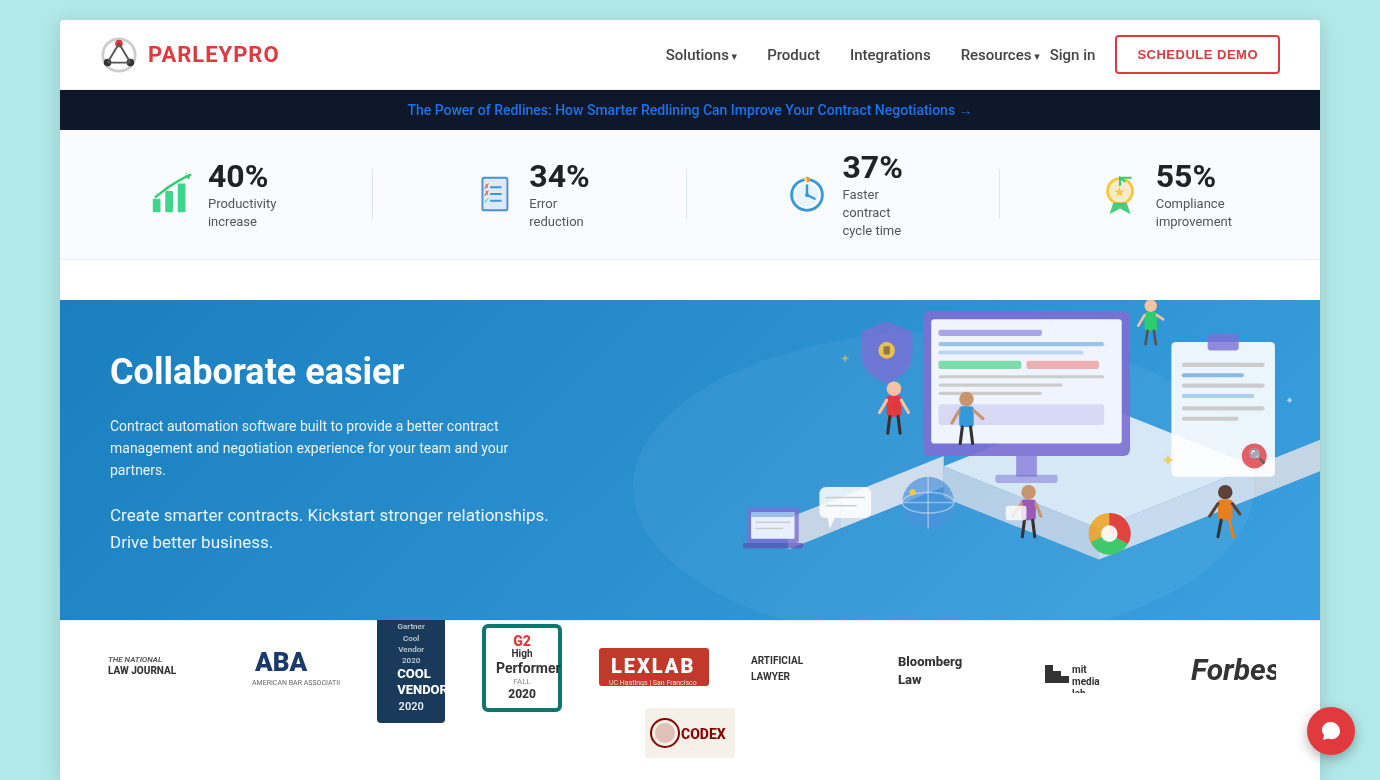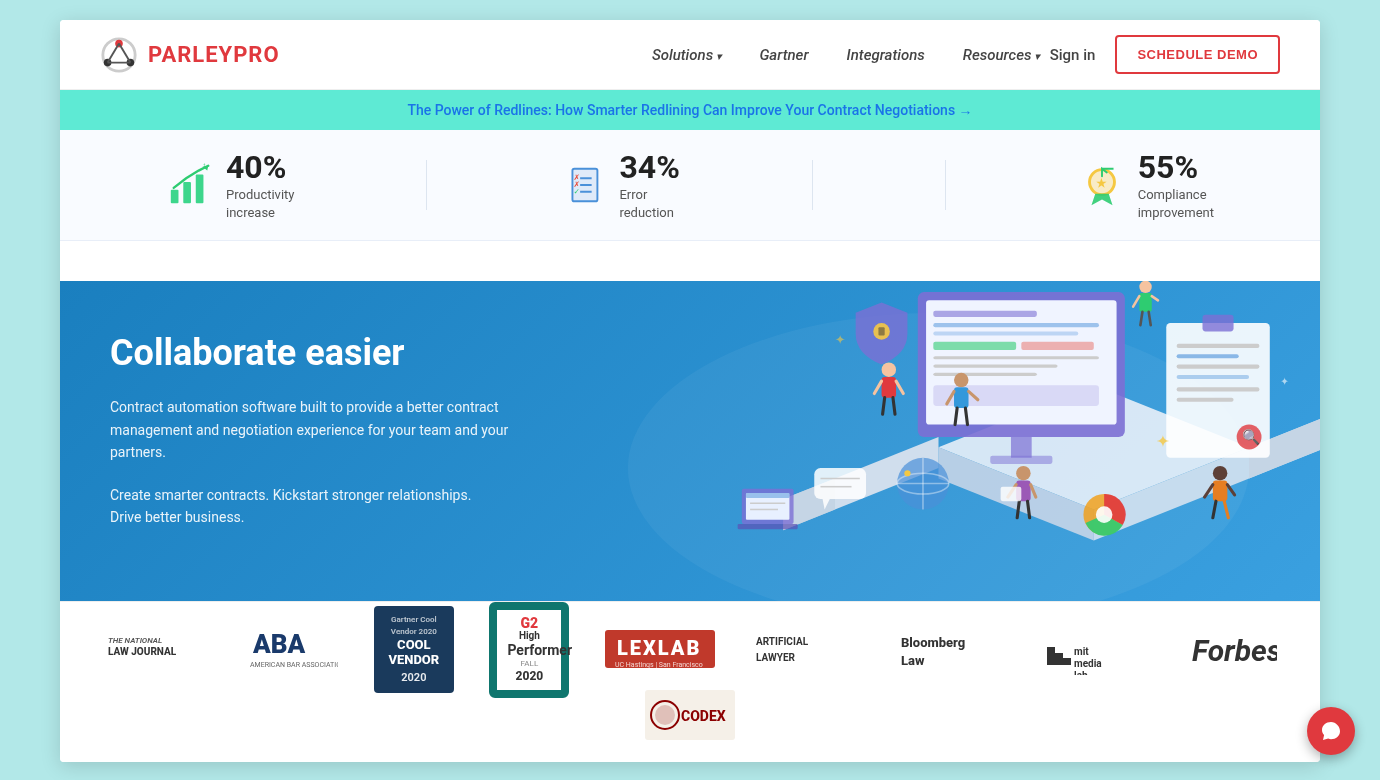--- a/index.html
+++ b/index.html
@@ -43,23 +43,22 @@
     .logo-text {
       font-size: 22px;
       font-weight: 700;
       color: #333;
       letter-spacing: 1px;
     }
     .logo-text span { color: #e0393e; }
     .nav-links {
       display: flex;
       align-items: center;
-      gap: 38px;
+      gap: 30px;
       list-style: none;
-      font-style: italic;
     }
     .nav-links li a {
       text-decoration: none;
       color: #444;
       font-size: 15px;
       font-weight: 500;
     }
     .nav-links li a.with-arrow::after {
       content: ' ▾';
       font-size: 11px;
@@ -80,21 +79,21 @@
       border-radius: 4px;
       font-size: 13px;
       font-weight: 700;
       letter-spacing: 0.5px;
       cursor: pointer;
       text-transform: uppercase;
     }
 
     
     .announcement-banner {
-      background: #5eead4;
+      background: #0f172a;
       text-align: center;
       padding: 12px;
       font-size: 14px;
     }
     .announcement-banner a {
       color: #1a73e8;
       text-decoration: none;
       font-weight: 500;
     }
 
@@ -158,21 +157,21 @@
       margin-bottom: 20px;
     }
     .hero-description {
       font-size: 14px;
       line-height: 1.6;
       opacity: 0.9;
       margin-bottom: 20px;
       max-width: 430px;
     }
     .hero-tagline {
-      font-size: 14px;
+      font-size: 17px;
       line-height: 1.6;
       opacity: 0.9;
     }
     .hero-illustration {
       flex: 1;
       position: relative;
       overflow: hidden;
     }
     .hero-illustration svg {
       position: absolute;
@@ -202,36 +201,36 @@
     }
     .partner-logo svg, .partner-logo .partner-text {
       max-height: 50px;
       max-width: 120px;
     }
 
     
     .gartner-badge {
       background: #1a3a5c;
       color: white;
-      padding: 8px 11px;
+      padding: 8px 20px;
       border-radius: 4px;
       text-align: center;
       font-size: 11px;
       line-height: 1.4;
       font-weight: 600;
-      width: 80px;
+      width: 68px;
     }
     .gartner-badge .gartner-label { font-size: 9px; opacity: 0.8; }
     .gartner-badge .cool { font-size: 13px; font-weight: 800; }
     .gartner-badge .vendor { font-size: 13px; font-weight: 800; }
     .gartner-badge .year { font-size: 11px; opacity: 0.9; }
 
     .g2-badge {
       background: white;
-      border: 8px solid #0f766e;
+      border: 4px solid #0f766e;
       border-radius: 6px;
       padding: 6px 10px;
       text-align: center;
       width: 80px;
     }
 
     
     .chat-bubble {
       position: fixed;
       bottom: 25px;
@@ -262,21 +261,21 @@
         <line x1="20" y1="8" x2="32" y2="28" stroke="#555" stroke-width="2"></line>
         <line x1="20" y1="8" x2="8" y2="28" stroke="#555" stroke-width="2"></line>
         <line x1="8" y1="28" x2="32" y2="28" stroke="#555" stroke-width="2"></line>
       </svg>
       <span class="logo-text">
         <span>PARLEY</span><span style="color:#e0393e">PRO</span>
       </span>
     </div>
     <ul class="nav-links">
       <li><a href="#" class="with-arrow">Solutions</a></li>
-      <li><a href="#">Gartner</a></li>
+      <li><a href="#">Product</a></li>
       <li><a href="#">Integrations</a></li>
       <li><a href="#" class="with-arrow">Resources</a></li>
     </ul>
     <a href="#" class="signin-link">Sign in</a>
     <button class="schedule-demo-btn">SCHEDULE DEMO</button>
   </nav>
 
   <div class="announcement-banner">
     <a href="#">The Power of Redlines: How Smarter Redlining Can Improve Your Contract Negotiations →</a>
   </div>
@@ -312,20 +311,37 @@
         <text x="15" y="34" font-size="8" fill="#2ecc71">✓</text>
       </svg>
       <div>
         <div class="stat-number">34%</div>
         <div class="stat-label" style="white-space:pre-line">Error
 reduction</div>
       </div>
     </div>
     <div class="stat-divider"></div>
 
+    <div class="stat-item">
+      <svg class="stat-icon" viewBox="0 0 50 50">
+        <circle cx="25" cy="26" r="16" fill="none" stroke="#3498db" stroke-width="3"></circle>
+        <circle cx="25" cy="26" r="12" fill="#e8f4fd"></circle>
+        <line x1="25" y1="26" x2="25" y2="16" stroke="#3498db" stroke-width="2.5" stroke-linecap="round"></line>
+        <line x1="25" y1="26" x2="33" y2="30" stroke="#3498db" stroke-width="2.5" stroke-linecap="round"></line>
+        <circle cx="25" cy="26" r="2" fill="#3498db"></circle>
+        <circle cx="25" cy="10" r="3" fill="#f39c12"></circle>
+        <text x="22" y="12" font-size="6" fill="white" font-weight="bold">$</text>
+      </svg>
+      <div>
+        <div class="stat-number">37%</div>
+        <div class="stat-label" style="white-space:pre-line">Faster
+contract
+cycle time</div>
+      </div>
+    </div>
     <div class="stat-divider"></div>
 
     <div class="stat-item">
       <svg class="stat-icon" viewBox="0 0 50 50">
         <circle cx="25" cy="22" r="13" fill="#f5c842" opacity="0.3"></circle>
         <circle cx="25" cy="22" r="13" fill="none" stroke="#f5c842" stroke-width="3"></circle>
         <text x="19" y="27" font-size="12" fill="#f5c842" font-weight="bold">★</text>
         <polyline points="18,34 14,46 25,40 36,46 32,34" fill="#2ecc71" opacity="0.9"></polyline>
         <polyline points="25,16 25,8 30,12" fill="none" stroke="#2ecc71" stroke-width="2" stroke-linecap="round"></polyline>
         <line x1="25" y1="8" x2="37" y2="8" stroke="#2ecc71" stroke-width="2"></line>

